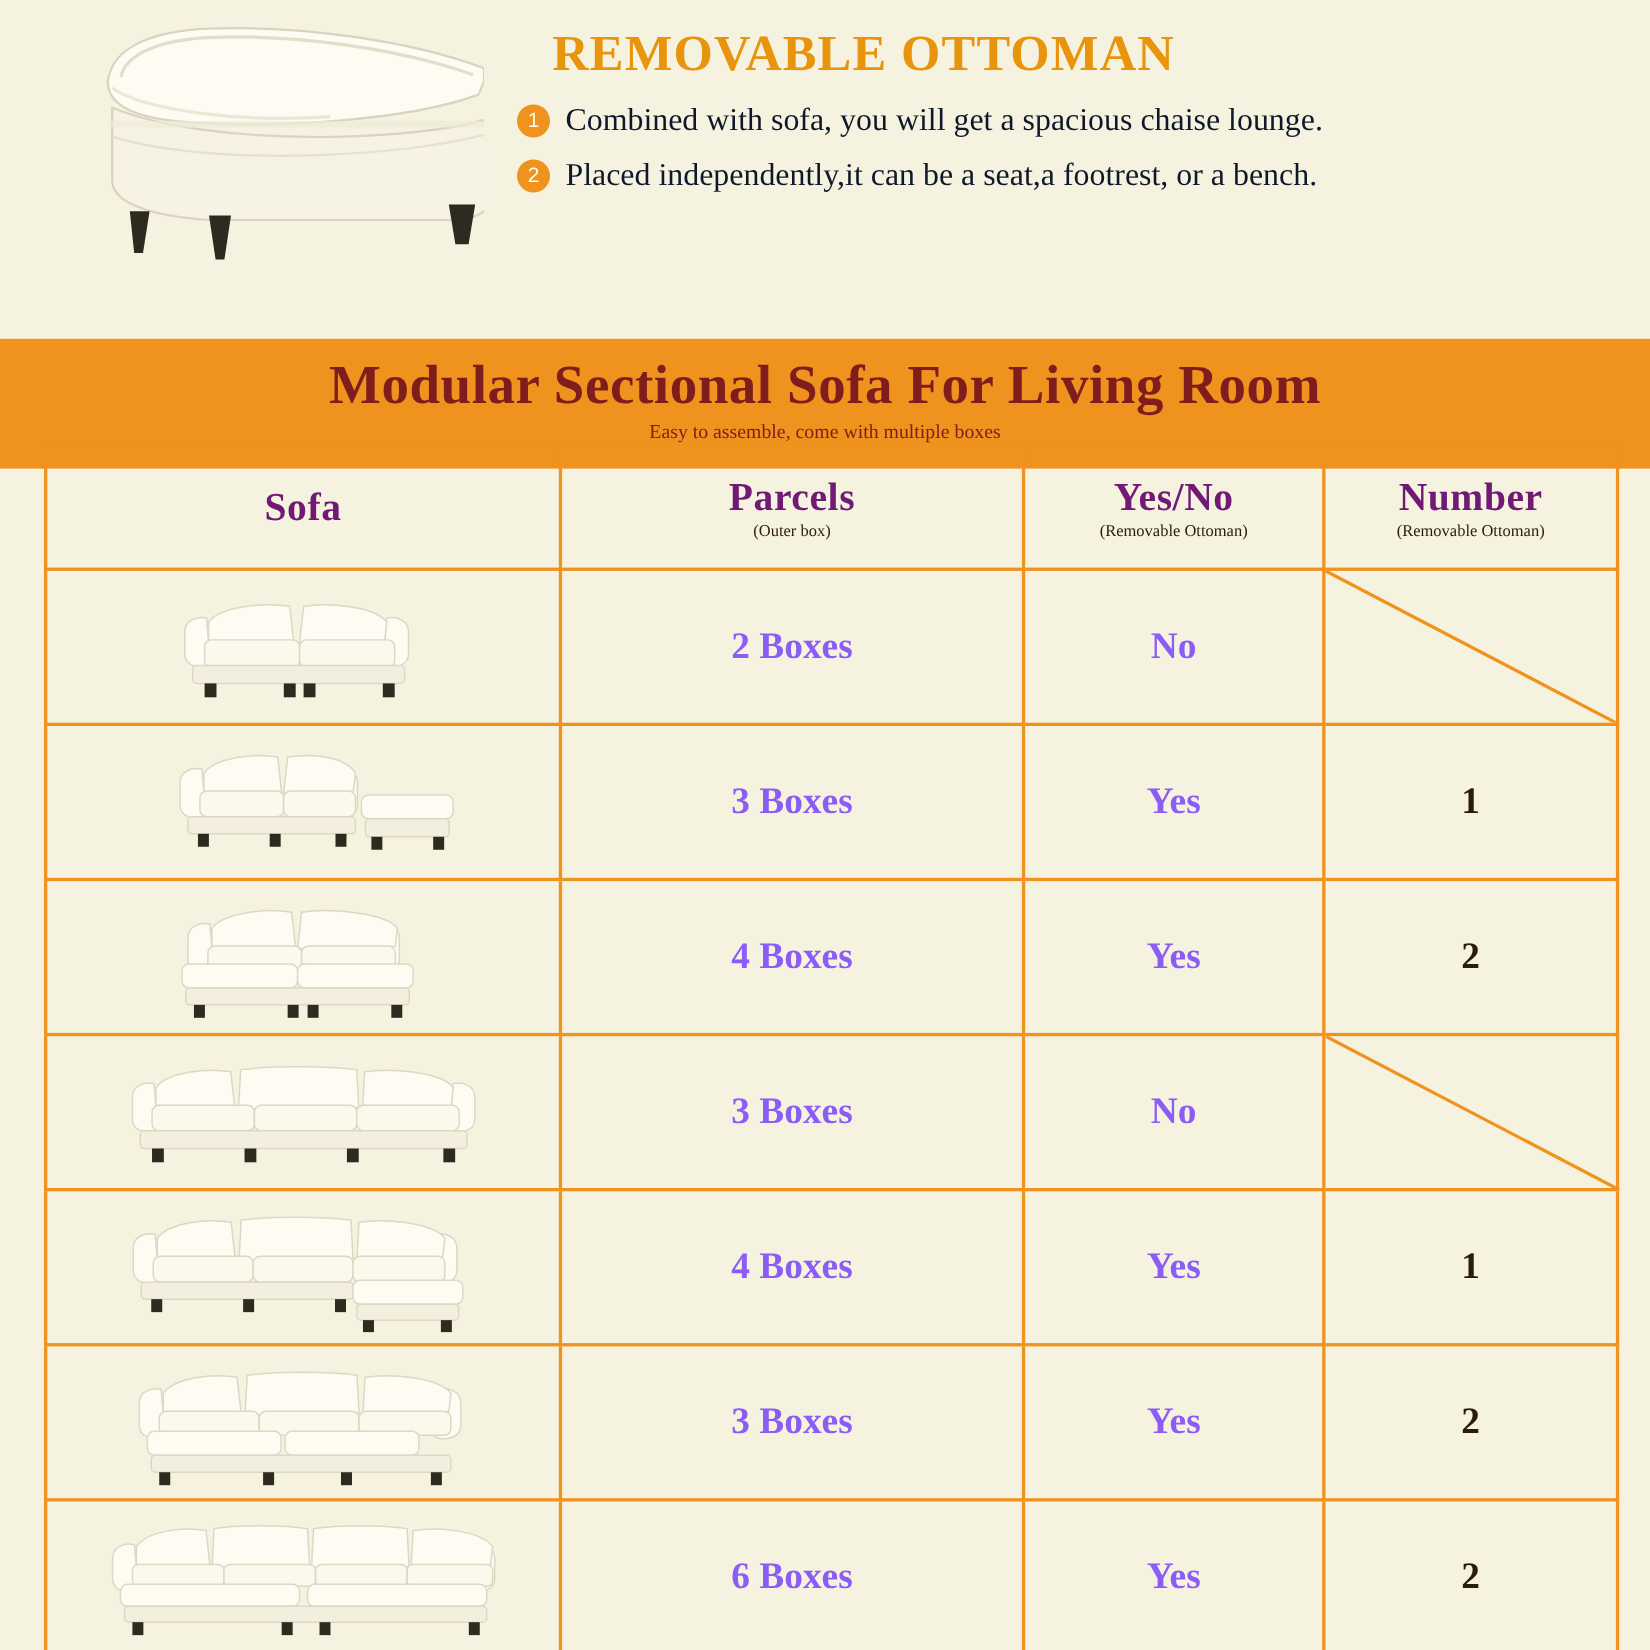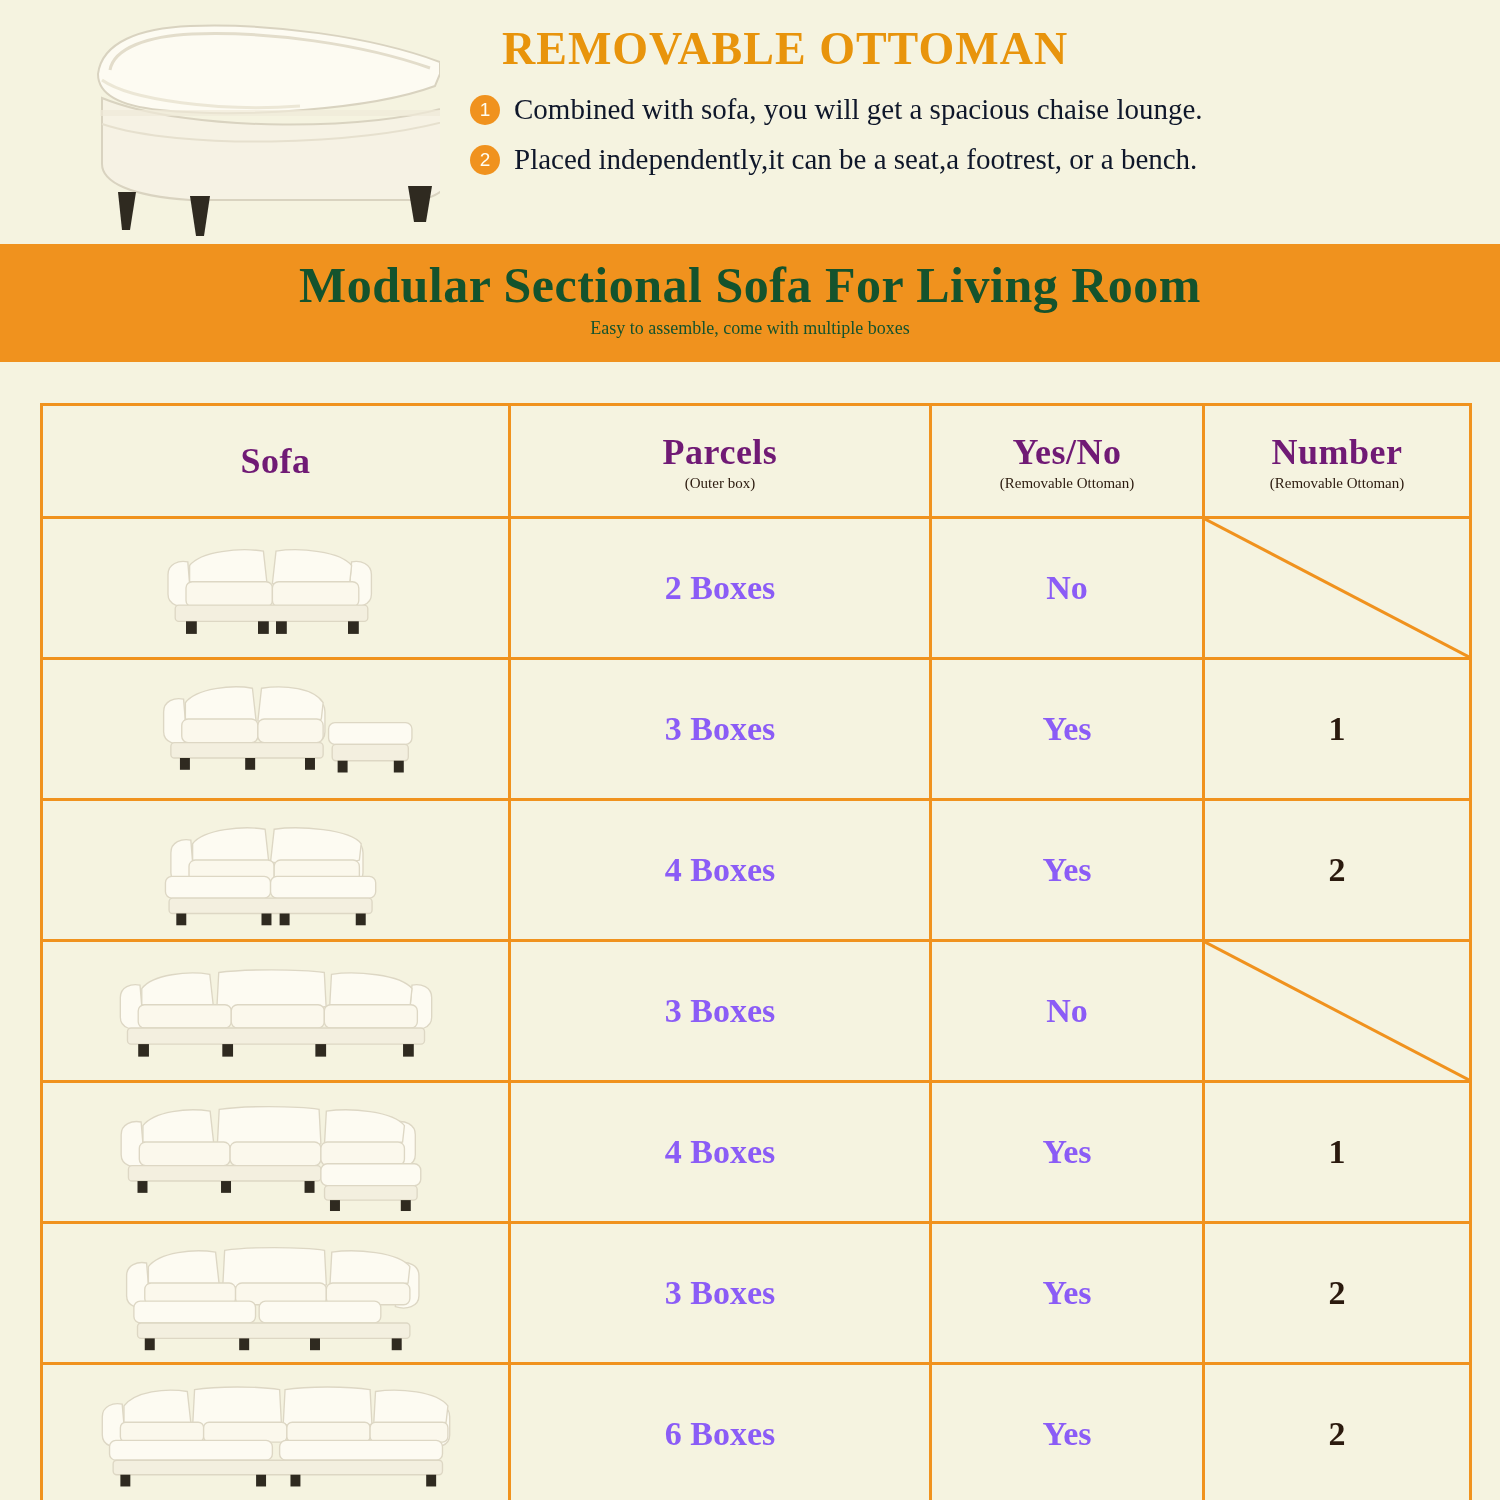--- a/index.html
+++ b/index.html
@@ -16,21 +16,21 @@
   .page {
     position: relative;
     width: 1500px;
     height: 1500px;
     background: #f5f3e0;
   }
 
   
   .top {
     position: relative;
-    height: 244px;
+    height: 308px;
     width: 1500px;
   }
   .ottoman-art {
     position: absolute;
     left: 40px;
     top: 14px;
     width: 400px;
     height: 225px;
   }
   .top-text {
@@ -73,21 +73,21 @@
     line-height: 1.25;
   }
 
   
   .banner {
     position: relative;
     width: 1500px;
     height: 118px;
     background: #f0921e;
     text-align: center;
-    color: #14532d;
+    color: #7f1d1d;
   }
   .banner-title {
     font-family: "Liberation Serif", serif;
     font-weight: bold;
     font-size: 50px;
     line-height: 1;
     padding-top: 16px;
     letter-spacing: 0.5px;
   }
   .banner-sub {

